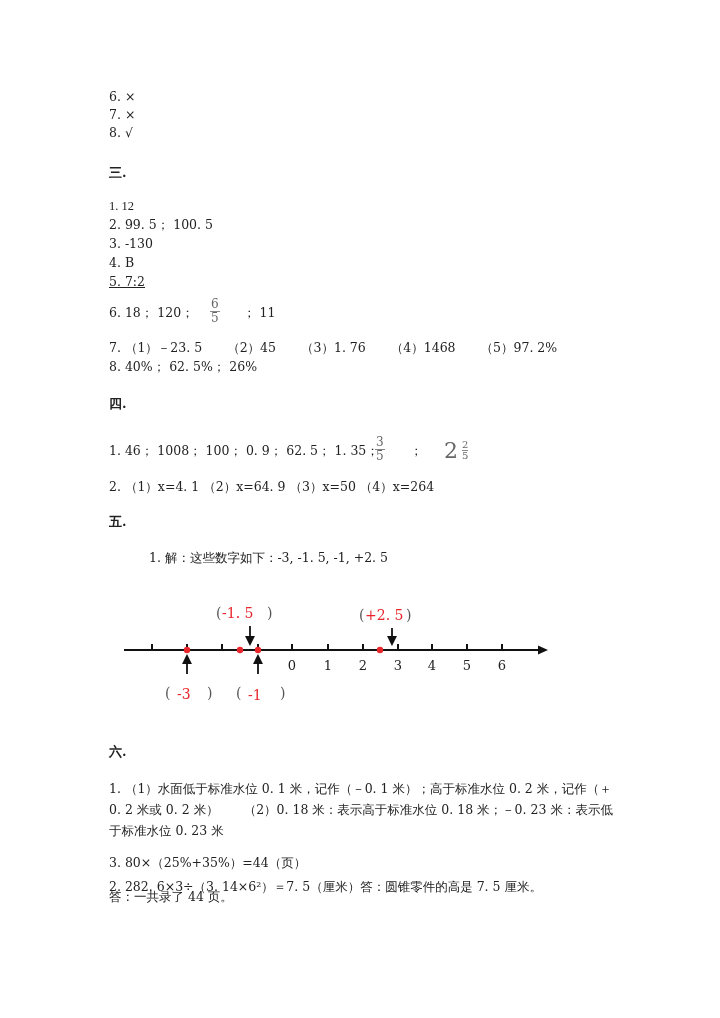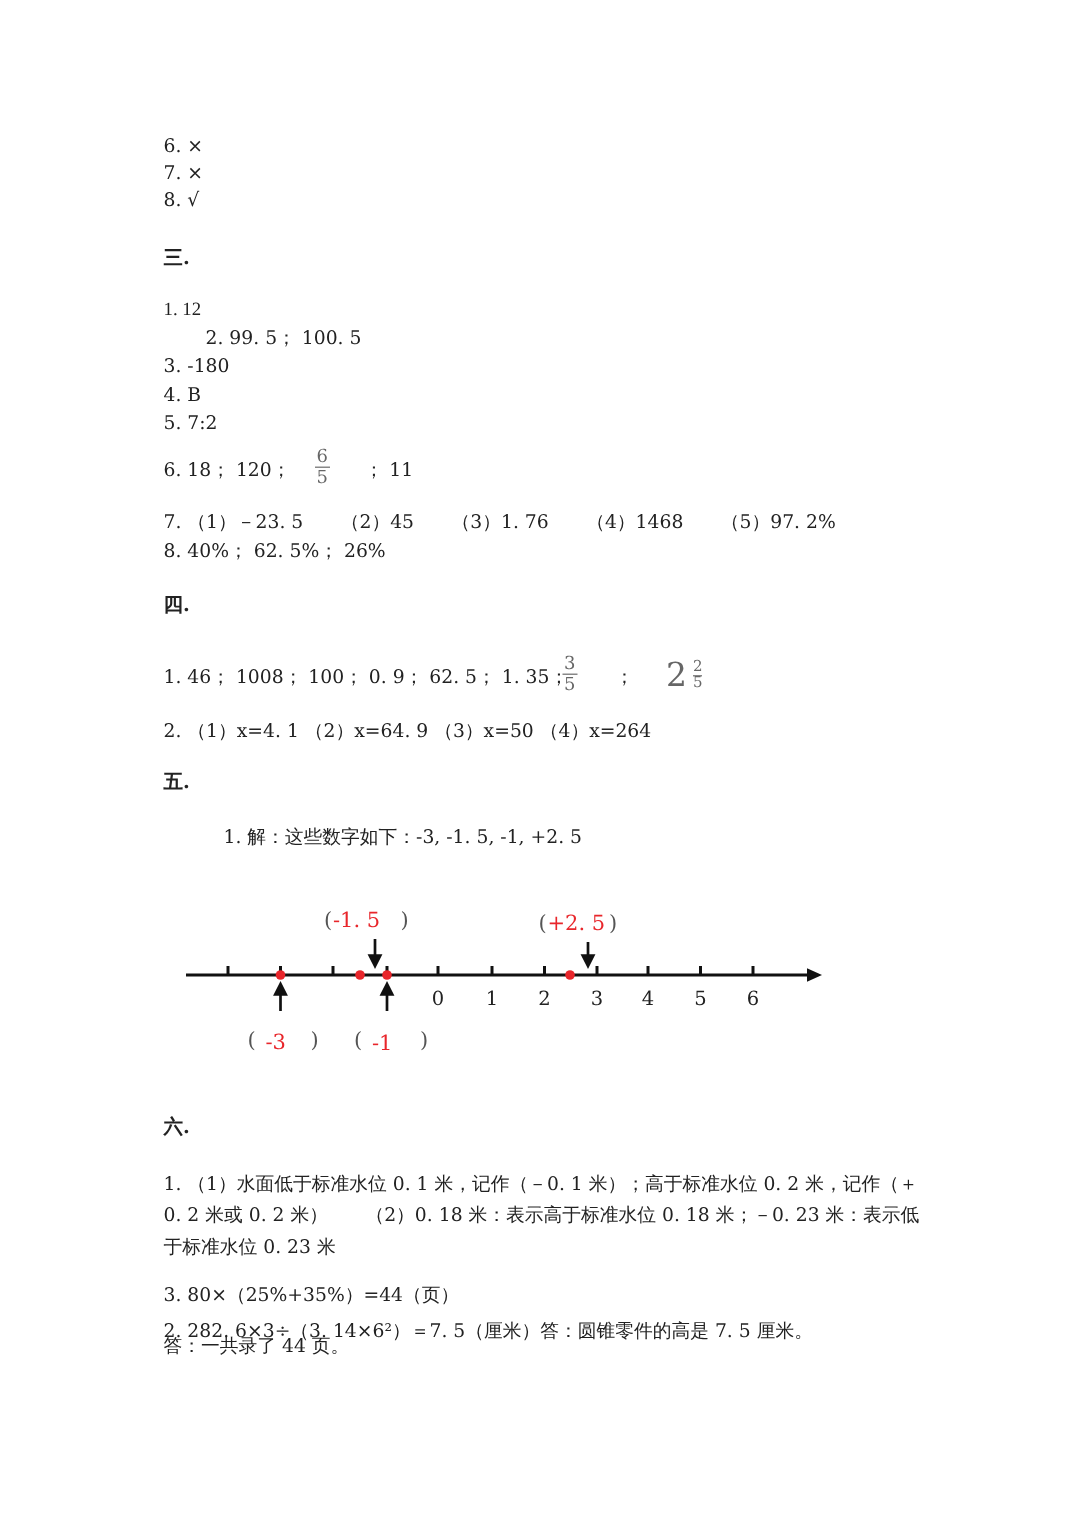--- a/index.html
+++ b/index.html
@@ -21,24 +21,24 @@
 </style>
 </head>
 <body>
 
 <div class="line" style="top:88px;">6. ×</div>
 <div class="line" style="top:106px;">7. ×</div>
 <div class="line" style="top:124px;">8. √</div>
 
 <div class="line heading" style="top:164px;">三.</div>
 <div class="line" style="top:197px;font-family:Liberation Serif, serif;">1. 12</div>
-<div class="line" style="top:216px;margin-left:28px;">2. 99. 5； 100. 5</div>
-<div class="line" style="top:235px;">3. -180</div>
+<div class="line" style="top:216px;">2. 99. 5； 100. 5</div>
+<div class="line" style="top:235px;">3. -130</div>
 <div class="line" style="top:254px;">4. B</div>
-<div class="line" style="top:273px;">5. 7:2</div>
+<div class="line" style="top:273px;text-decoration:underline;">5. 7:2</div>
 <div class="line" style="top:304px;">6. 18； 120；</div>
 <div class="frac" style="left:210px; top:298px;">
   <span class="num">6</span>
   <span class="den">5</span>
 </div>
 <div class="line" style="top:304px; left:243px;">； 11</div>
 <div class="line" style="top:339px;">7. （1）－23. 5　　（2）45　　（3）1. 76　　（4）1468　　（5）97. 2%</div>
 <div class="line" style="top:358px;text-align:right;">8. 40%； 62. 5%； 26%</div>
 
 <div class="line heading" style="top:395px;">四.</div>

